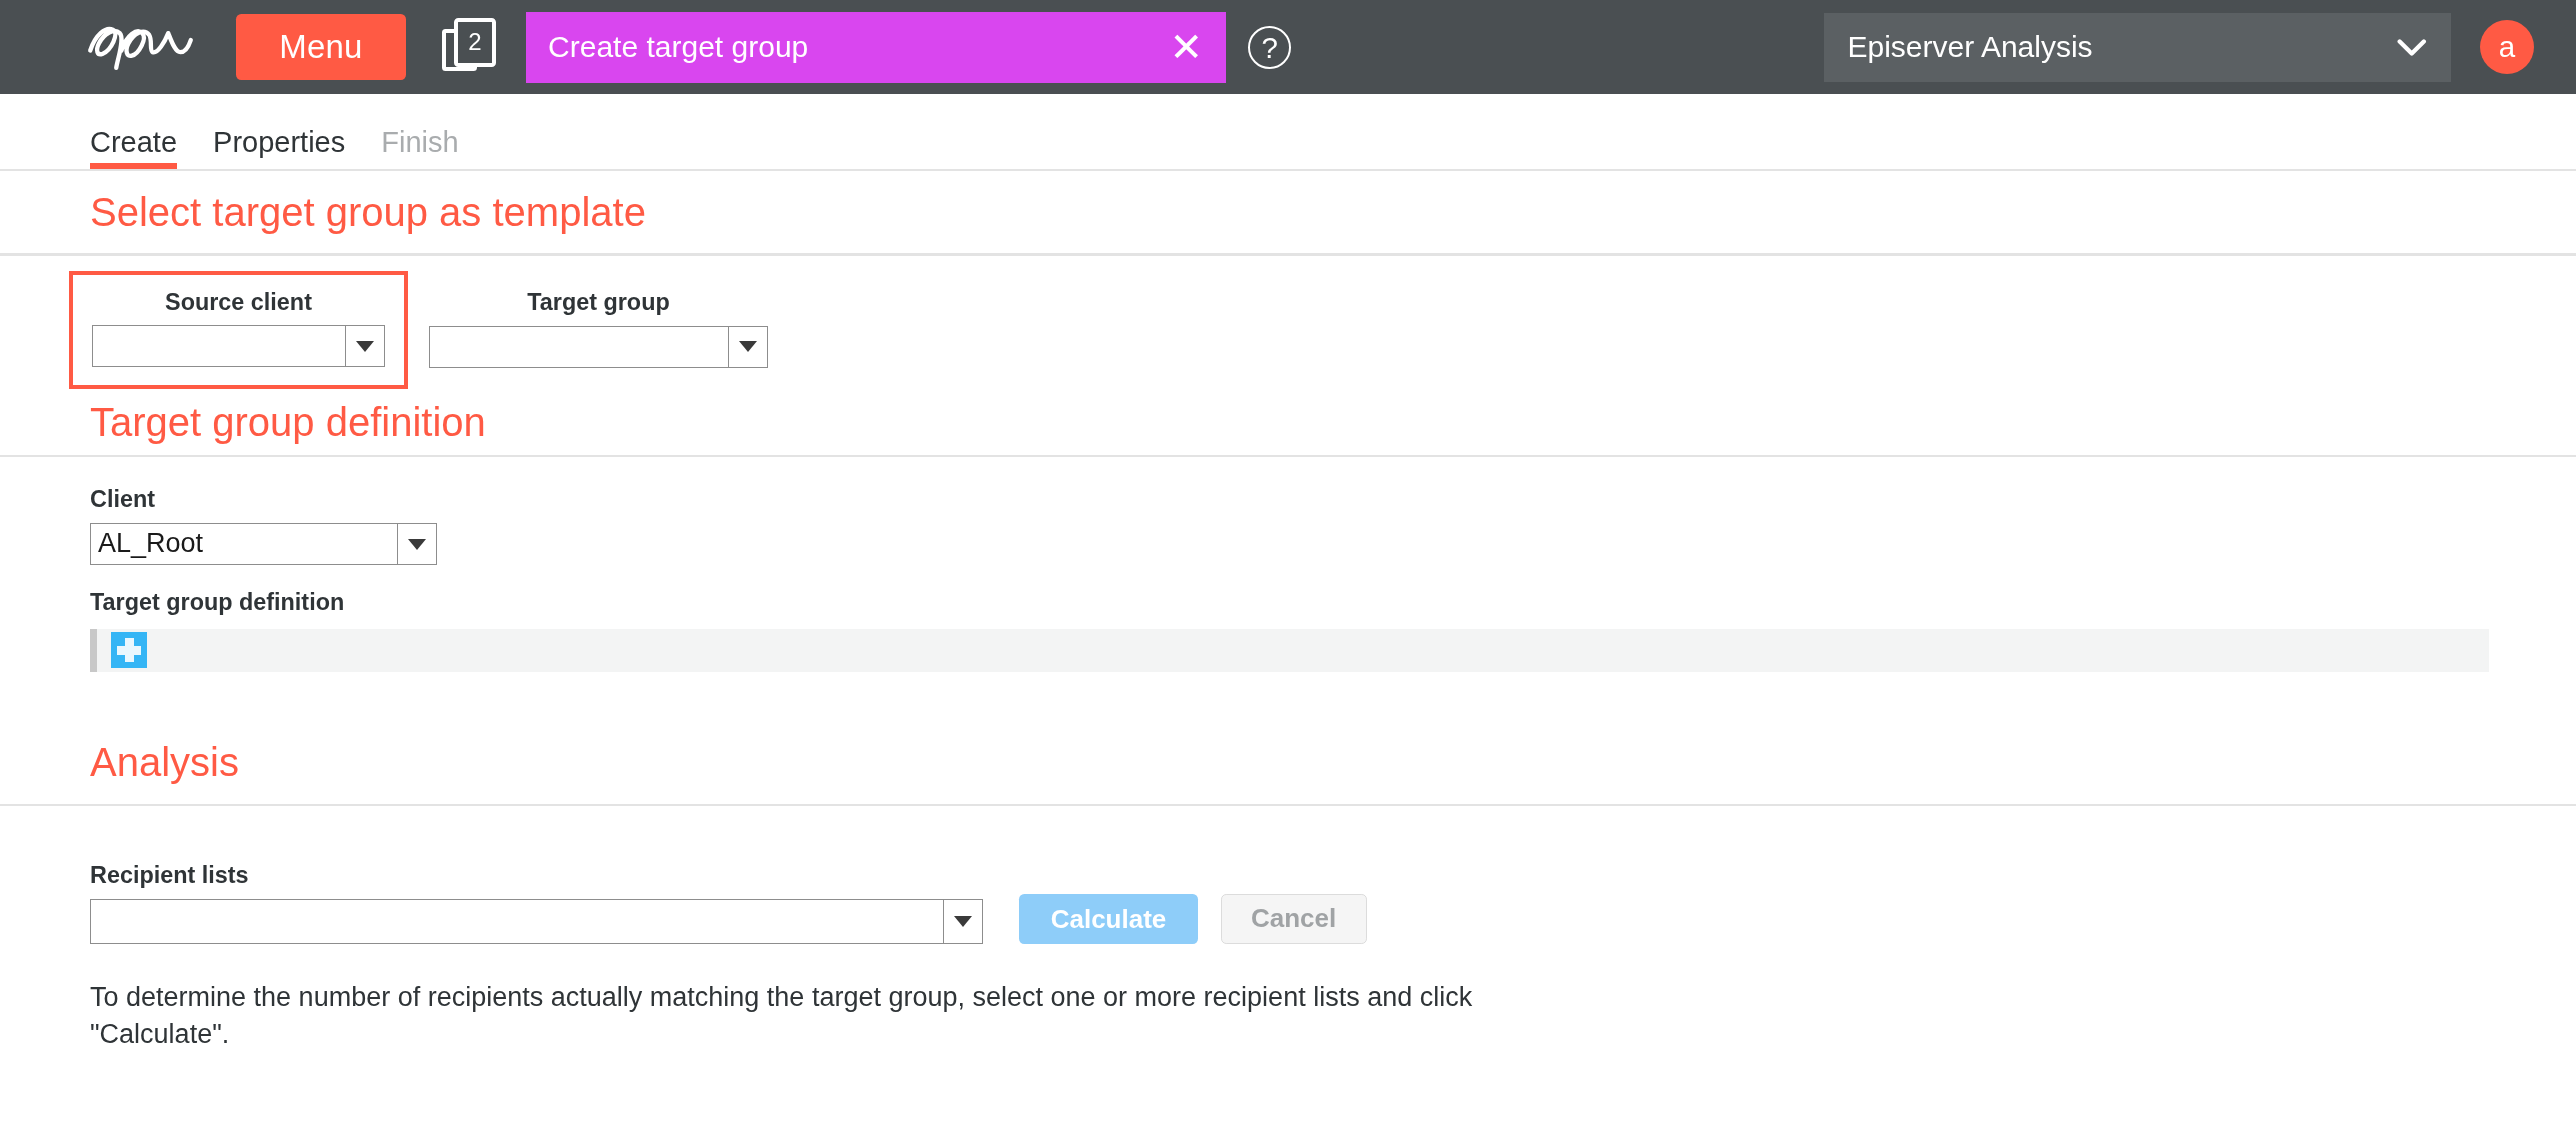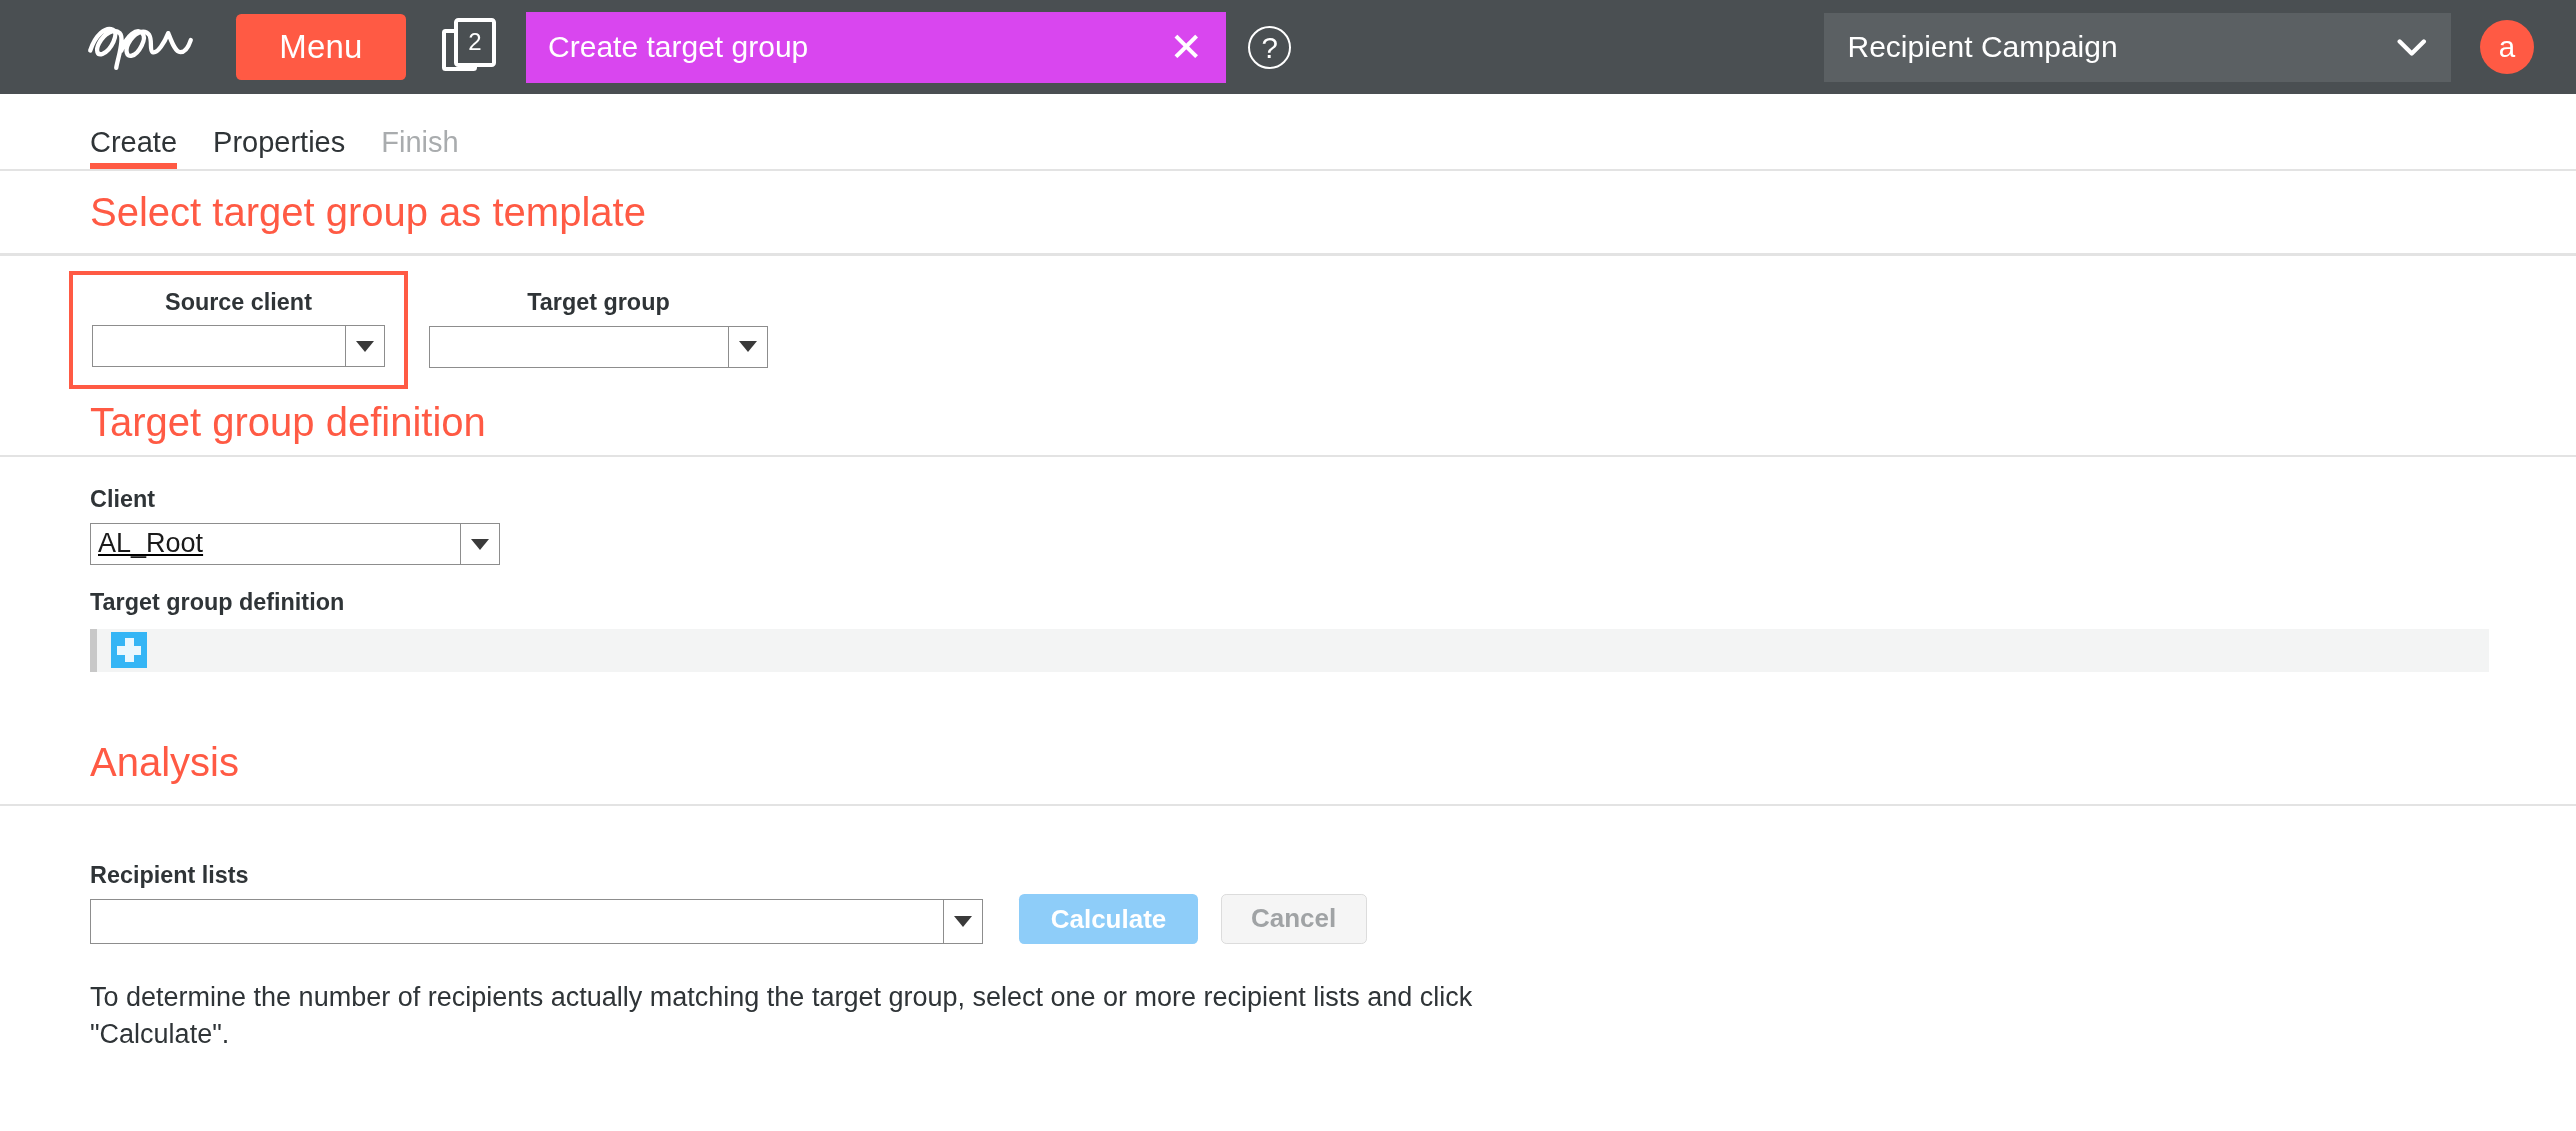--- a/index.html
+++ b/index.html
@@ -258,21 +258,21 @@
   .template-row .field-target {
     margin-left: 21px;
     padding-top: 20px;
   }
 
   
   .client-block {
     padding-left: 90px;
     padding-top: 31px;
   }
-  .client-combo { width: 410px; text-decoration: underline; }
+  .client-combo { width: 347px; }
 
   .def-label {
     font-size: 23.4px;
     font-weight: bold;
     color: #2f3437;
     margin-top: 26px;
     margin-bottom: 14px;
     line-height: 1;
   }
   .def-strip {
@@ -373,21 +373,21 @@
   </div>
 
   <div class="title-field">
     <div class="title-text">Create target group</div>
     <div class="close-x">✕</div>
   </div>
   <div class="help-icon">?</div>
 
   <div class="topbar-right">
     <div class="product-select">
-      <div class="ps-label">Recipient Campaign</div>
+      <div class="ps-label">Episerver Analysis</div>
       <div class="chev">
         <svg width="29.5" height="19" viewBox="0 0 34 22" aria-hidden="true">
           <path d="M3 4 L17 18 L31 4" fill="none" stroke="#ffffff" stroke-width="5" stroke-linecap="round" stroke-linejoin="round"></path>
         </svg>
       </div>
     </div>
     <div class="avatar">a</div>
   </div>
 </div>
 

